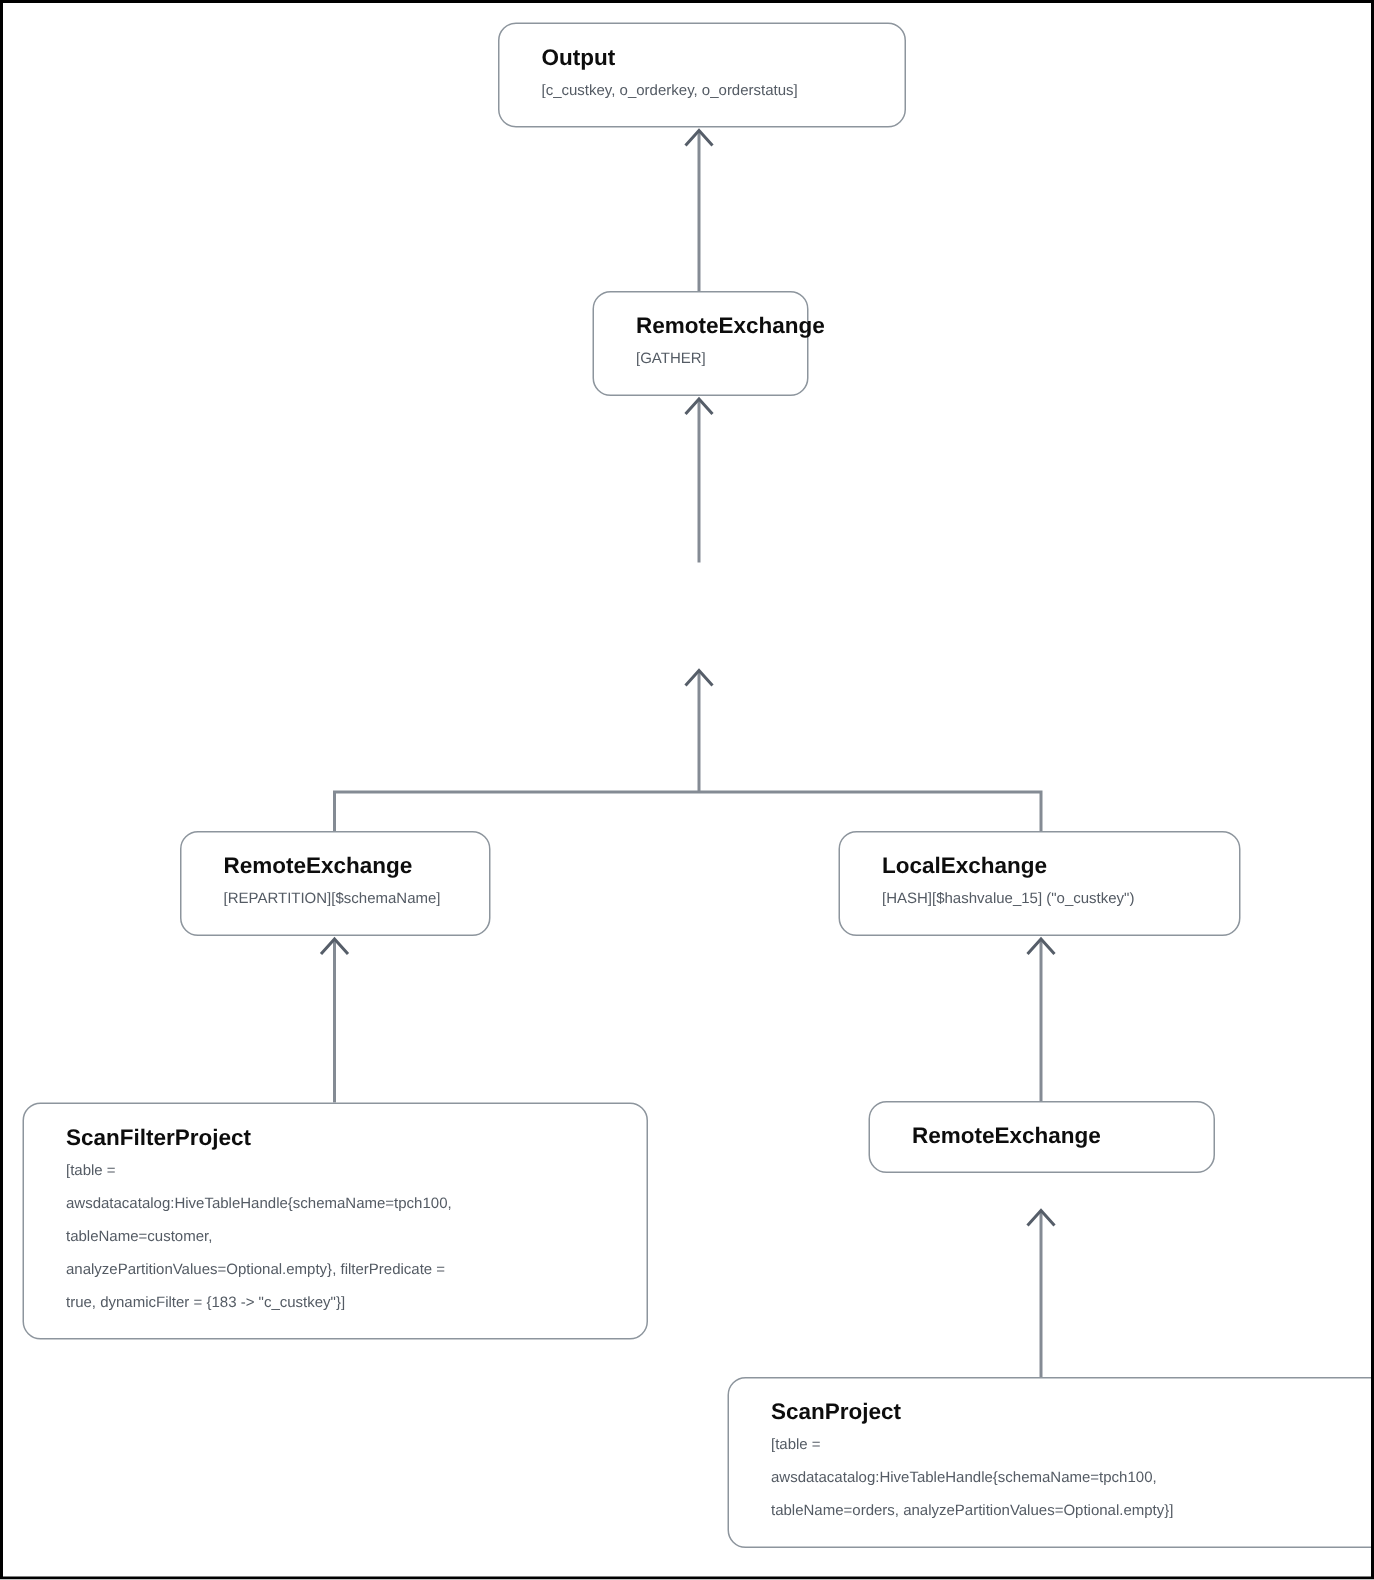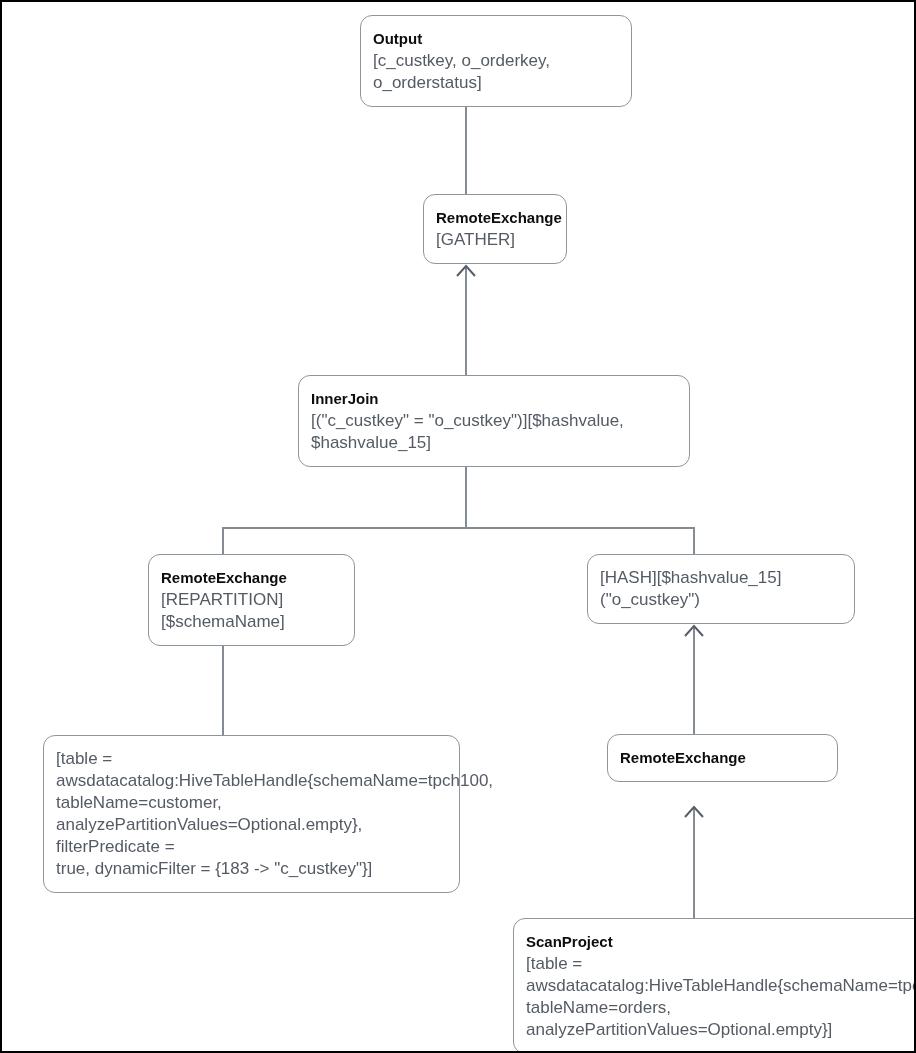--- a/index.html
+++ b/index.html
@@ -25,34 +25,33 @@
     height: 1053px;
     z-index: 1;
   }
   .node {
     position: absolute;
     z-index: 2;
     box-sizing: border-box;
     background: #ffffff;
     border: 1.5px solid #8d959d;
     border-radius: 12px;
-    padding: 12px 12px;
-    margin-left: 28px;
+    padding: 12px 28px;
   }
   .node-title {
     display: block;
     font-weight: bold;
     font-size: 15px;
     line-height: 22px;
     color: #0d0d0d;
     white-space: nowrap;
   }
   .node-detail {
     display: block;
-    font-size: 17px;
+    font-size: 10px;
     line-height: 22px;
     color: #545b64;
     white-space: pre-line;
   }
   .conn-line {
     stroke: #848b94;
     stroke-width: 2;
     fill: none;
   }
   .conn-arrow {
@@ -92,35 +91,33 @@
   <div class="node" style="left:330px; top:13px; width:272px;">
     <span class="node-title">Output</span>
     <span class="node-detail">[c_custkey, o_orderkey, o_orderstatus]</span>
   </div>
 
   <div class="node" style="left:393px; top:192px; width:144px;">
     <span class="node-title">RemoteExchange</span>
     <span class="node-detail">[GATHER]</span>
   </div>
 
-  <div class="node" style="left:268px; top:373px; width:392px;">
-    <span class="node-title">InnerJoin</span>
-    <span class="node-detail">[("c_custkey" = "o_custkey")][$hashvalue, $hashvalue_15]</span>
-  </div>
 
   <div class="node" style="left:118px; top:552px; width:207px;">
     <span class="node-title">RemoteExchange</span>
     <span class="node-detail">[REPARTITION][$schemaName]</span>
   </div>
 
   <div class="node" style="left:557px; top:552px; width:268px;">
+    <span class="node-title">LocalExchange</span>
     <span class="node-detail">[HASH][$hashvalue_15] ("o_custkey")</span>
   </div>
 
   <div class="node" style="left:13px; top:733px; width:417px;">
+    <span class="node-title">ScanFilterProject</span>
     <span class="node-detail">[table =
 awsdatacatalog:HiveTableHandle{schemaName=tpch100,
 tableName=customer,
 analyzePartitionValues=Optional.empty}, filterPredicate =
 true, dynamicFilter = {183 -&gt; "c_custkey"}]</span>
   </div>
 
   <div class="node" style="left:577px; top:732px; width:231px;">
     <span class="node-title">RemoteExchange</span>
   </div>

